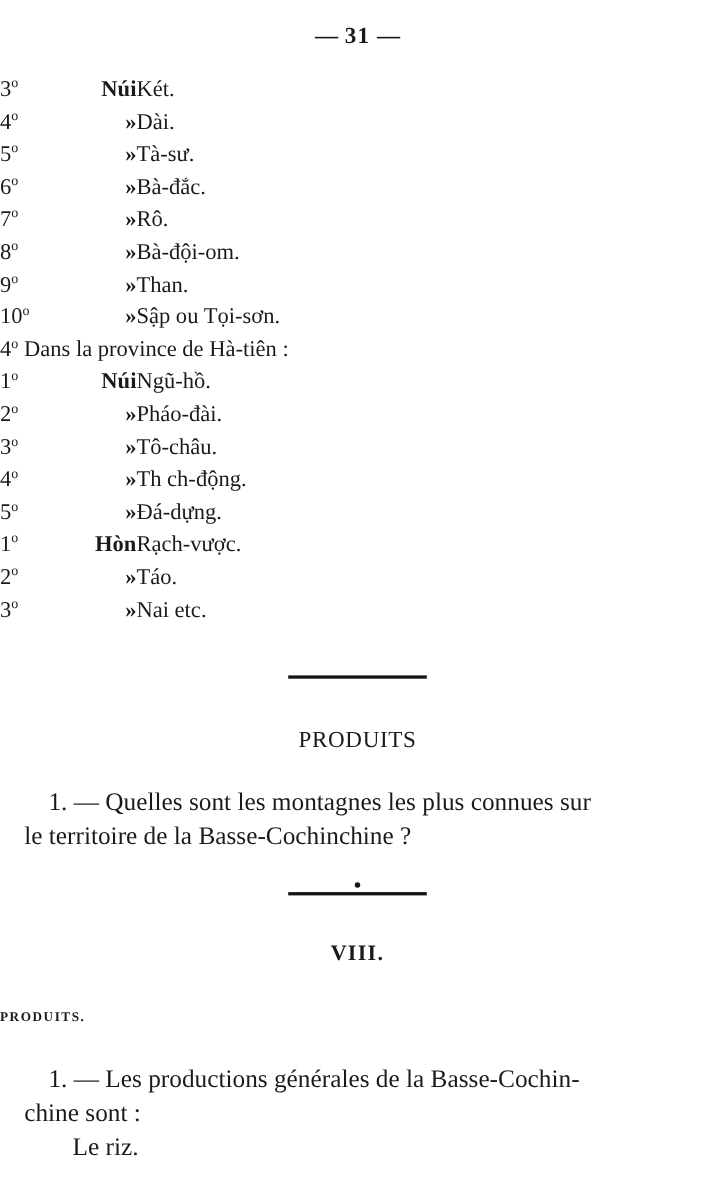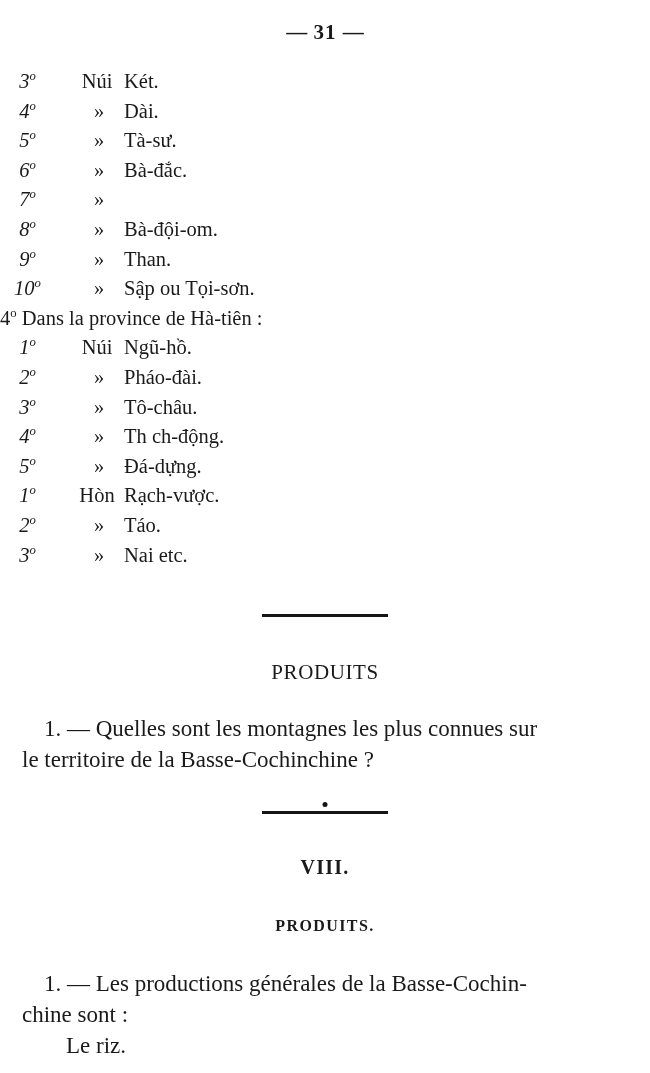--- a/index.html
+++ b/index.html
@@ -43,37 +43,37 @@
 
   .entry {
     display: flex;
     align-items: baseline;
     font-size: 20.5px;
     line-height: 29.6px;
     white-space: nowrap;
   }
   .entry .num {
     width: 62px;
-    text-align: center;
+    text-align: left;
     padding-right: 7px;
     box-sizing: border-box;
     flex: 0 0 62px;
-    font-style: italic;
   }
   .entry .num sup {
     font-size: 0.62em;
     vertical-align: super;
     line-height: 0;
   }
   .entry .gen {
     width: 62px;
     flex: 0 0 62px;
-    text-align: center;
+    text-align: right;
     padding-left: 8px;
     box-sizing: border-box;
+    font-weight: bold;
   }
   .entry .gen.ditto { padding-left: 12px; }
   .entry .name { flex: 1 1 auto; }
 
   
   .province {
     font-size: 20.5px;
     line-height: 29.6px;
     white-space: nowrap;
   }
@@ -113,22 +113,22 @@
     letter-spacing: 0.6px;
     font-weight: 400;
   }
   .h-roman {
     text-align: center;
     font-size: 20px;
     font-weight: 700;
     letter-spacing: 1.2px;
   }
   .h-sub {
-    text-align: center;
-    font-size: 16px;
+    text-align: left;
+    font-size: 12px;
     font-weight: 700;
     letter-spacing: 1.4px;
   }
 
   
   .para {
     font-size: 23px;
     line-height: 31px;
     text-align: left;
     margin: 0 22px 0 22px;
@@ -169,20 +169,21 @@
 
     <li class="entry">
       <span class="num"><span>6</span><sup>o</sup></span>
       <span class="gen ditto">»</span>
       <span class="name">Bà-đắc.</span>
     </li>
 
     <li class="entry">
       <span class="num"><span>7</span><sup>o</sup></span>
       <span class="gen ditto">»</span>
+      <span class="name">Rô.</span>
     </li>
 
     <li class="entry">
       <span class="num"><span>8</span><sup>o</sup></span>
       <span class="gen ditto">»</span>
       <span class="name">Bà-đội-om.</span>
     </li>
 
     <li class="entry">
       <span class="num"><span>9</span><sup>o</sup></span>

